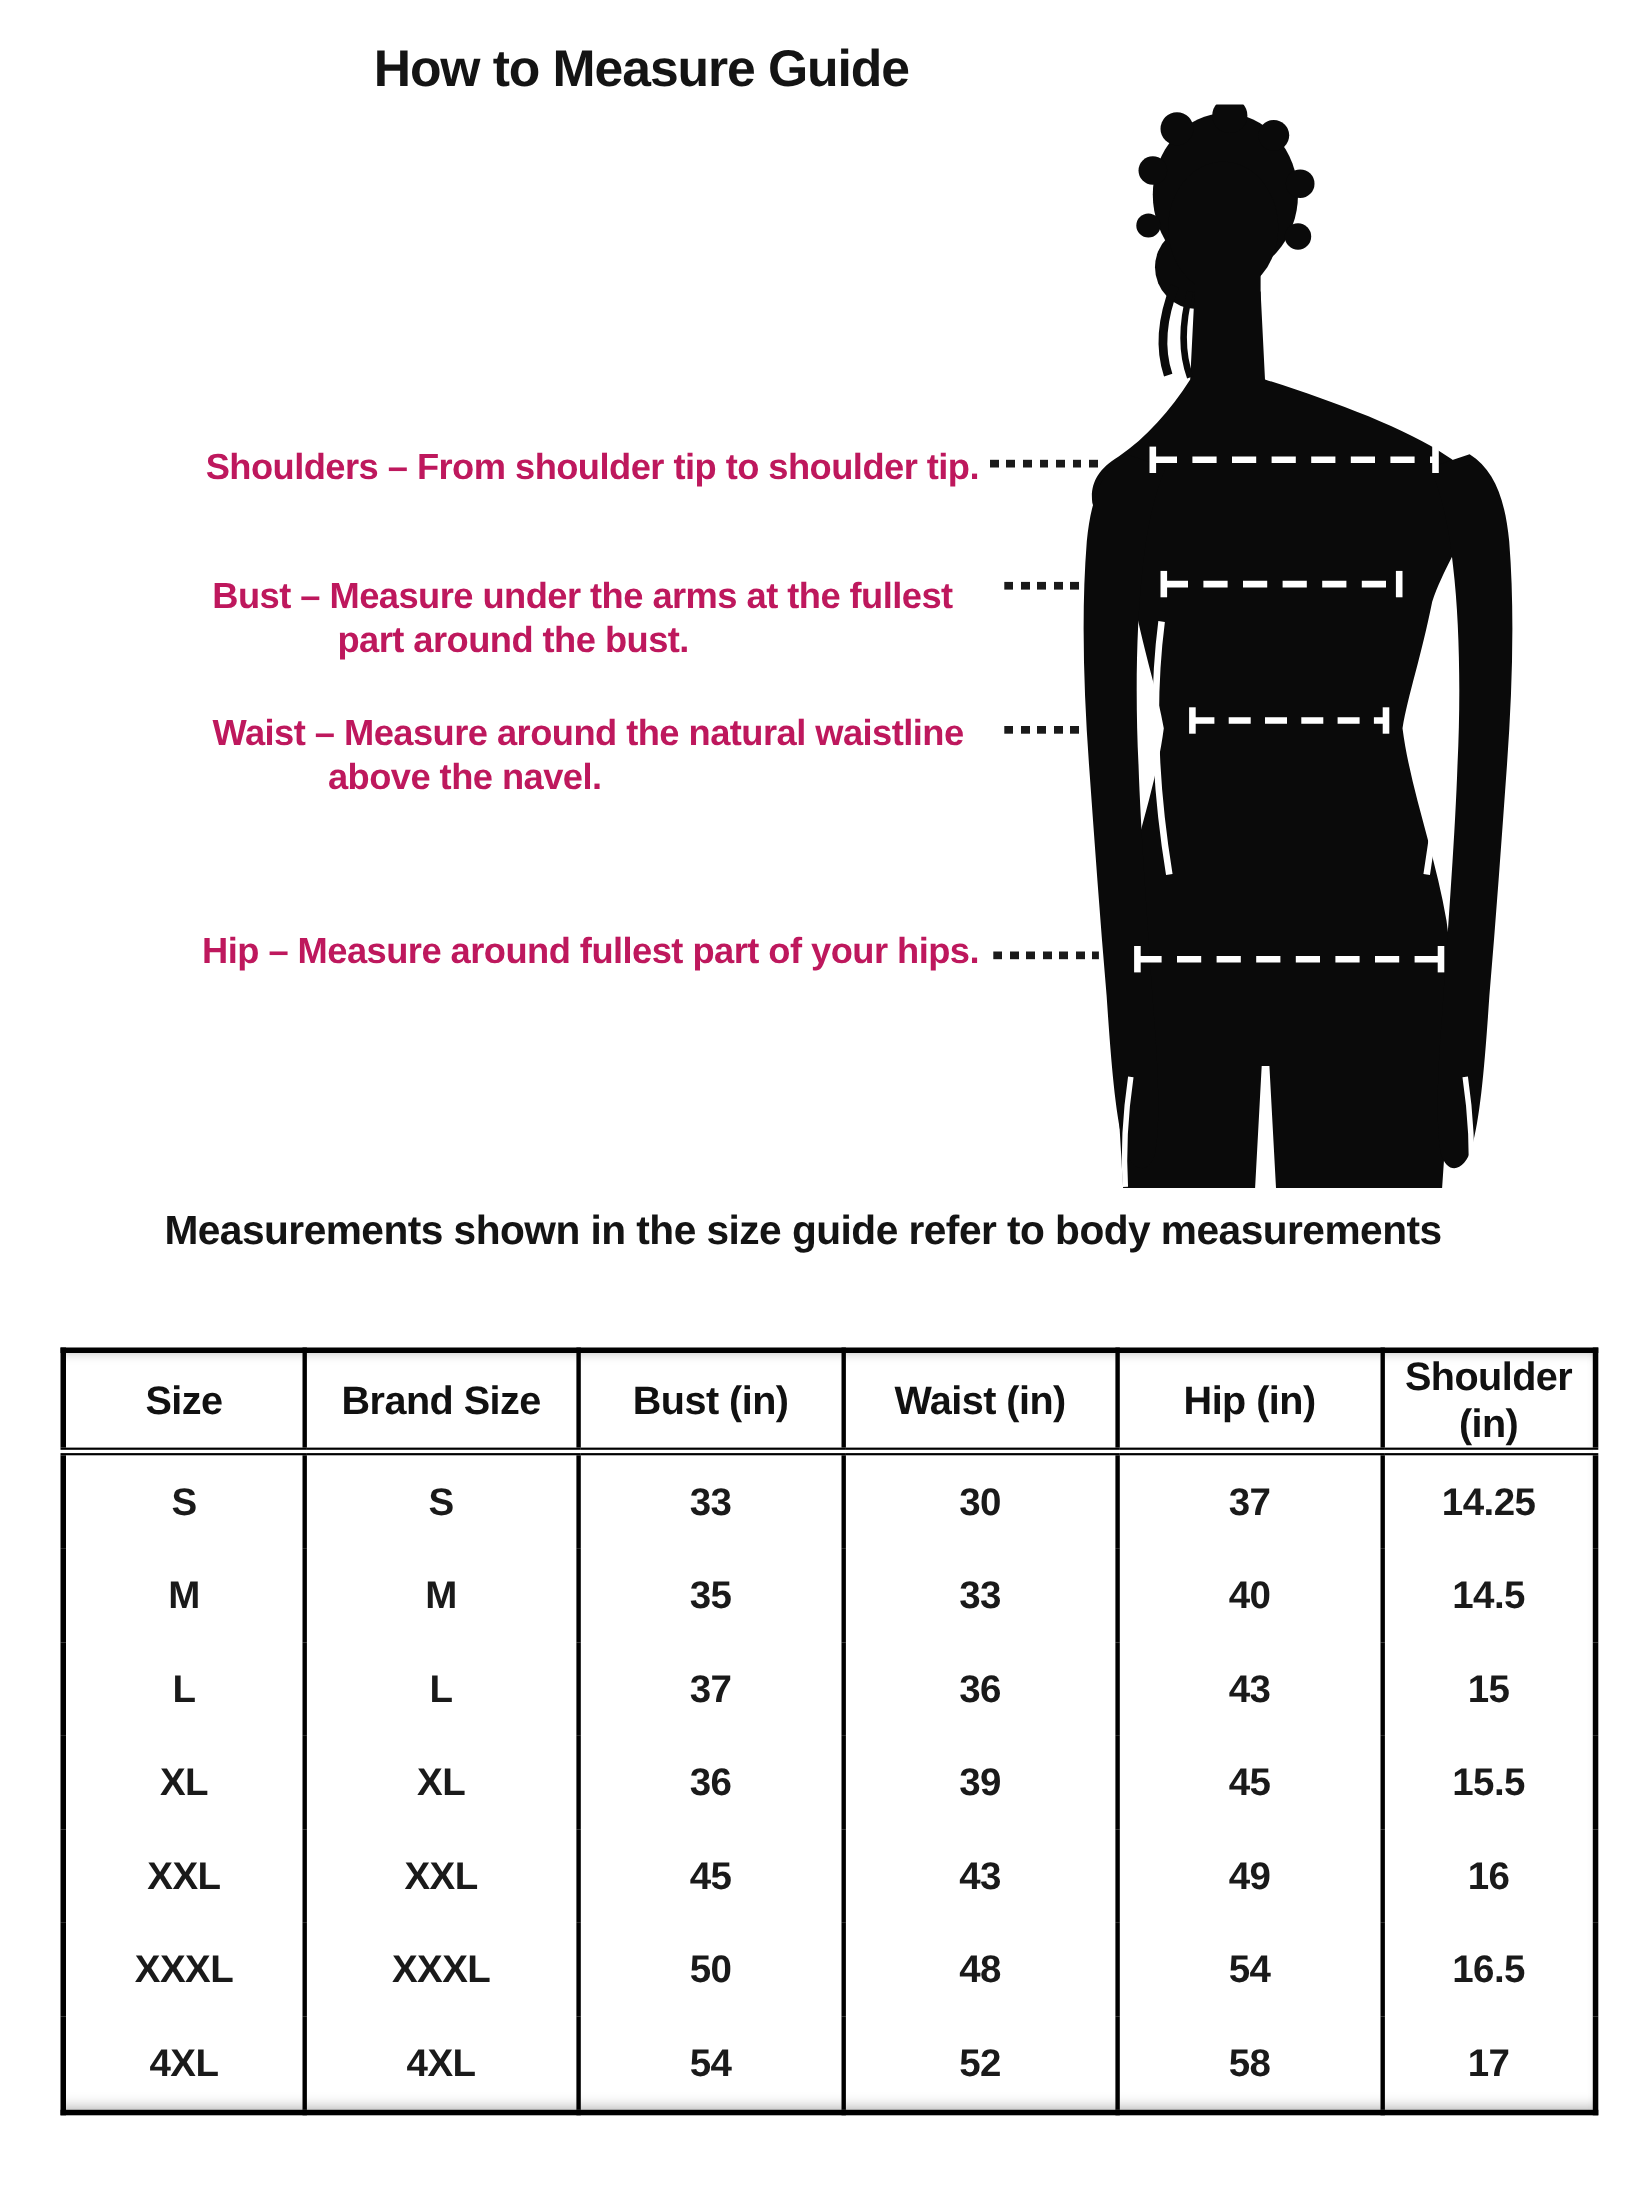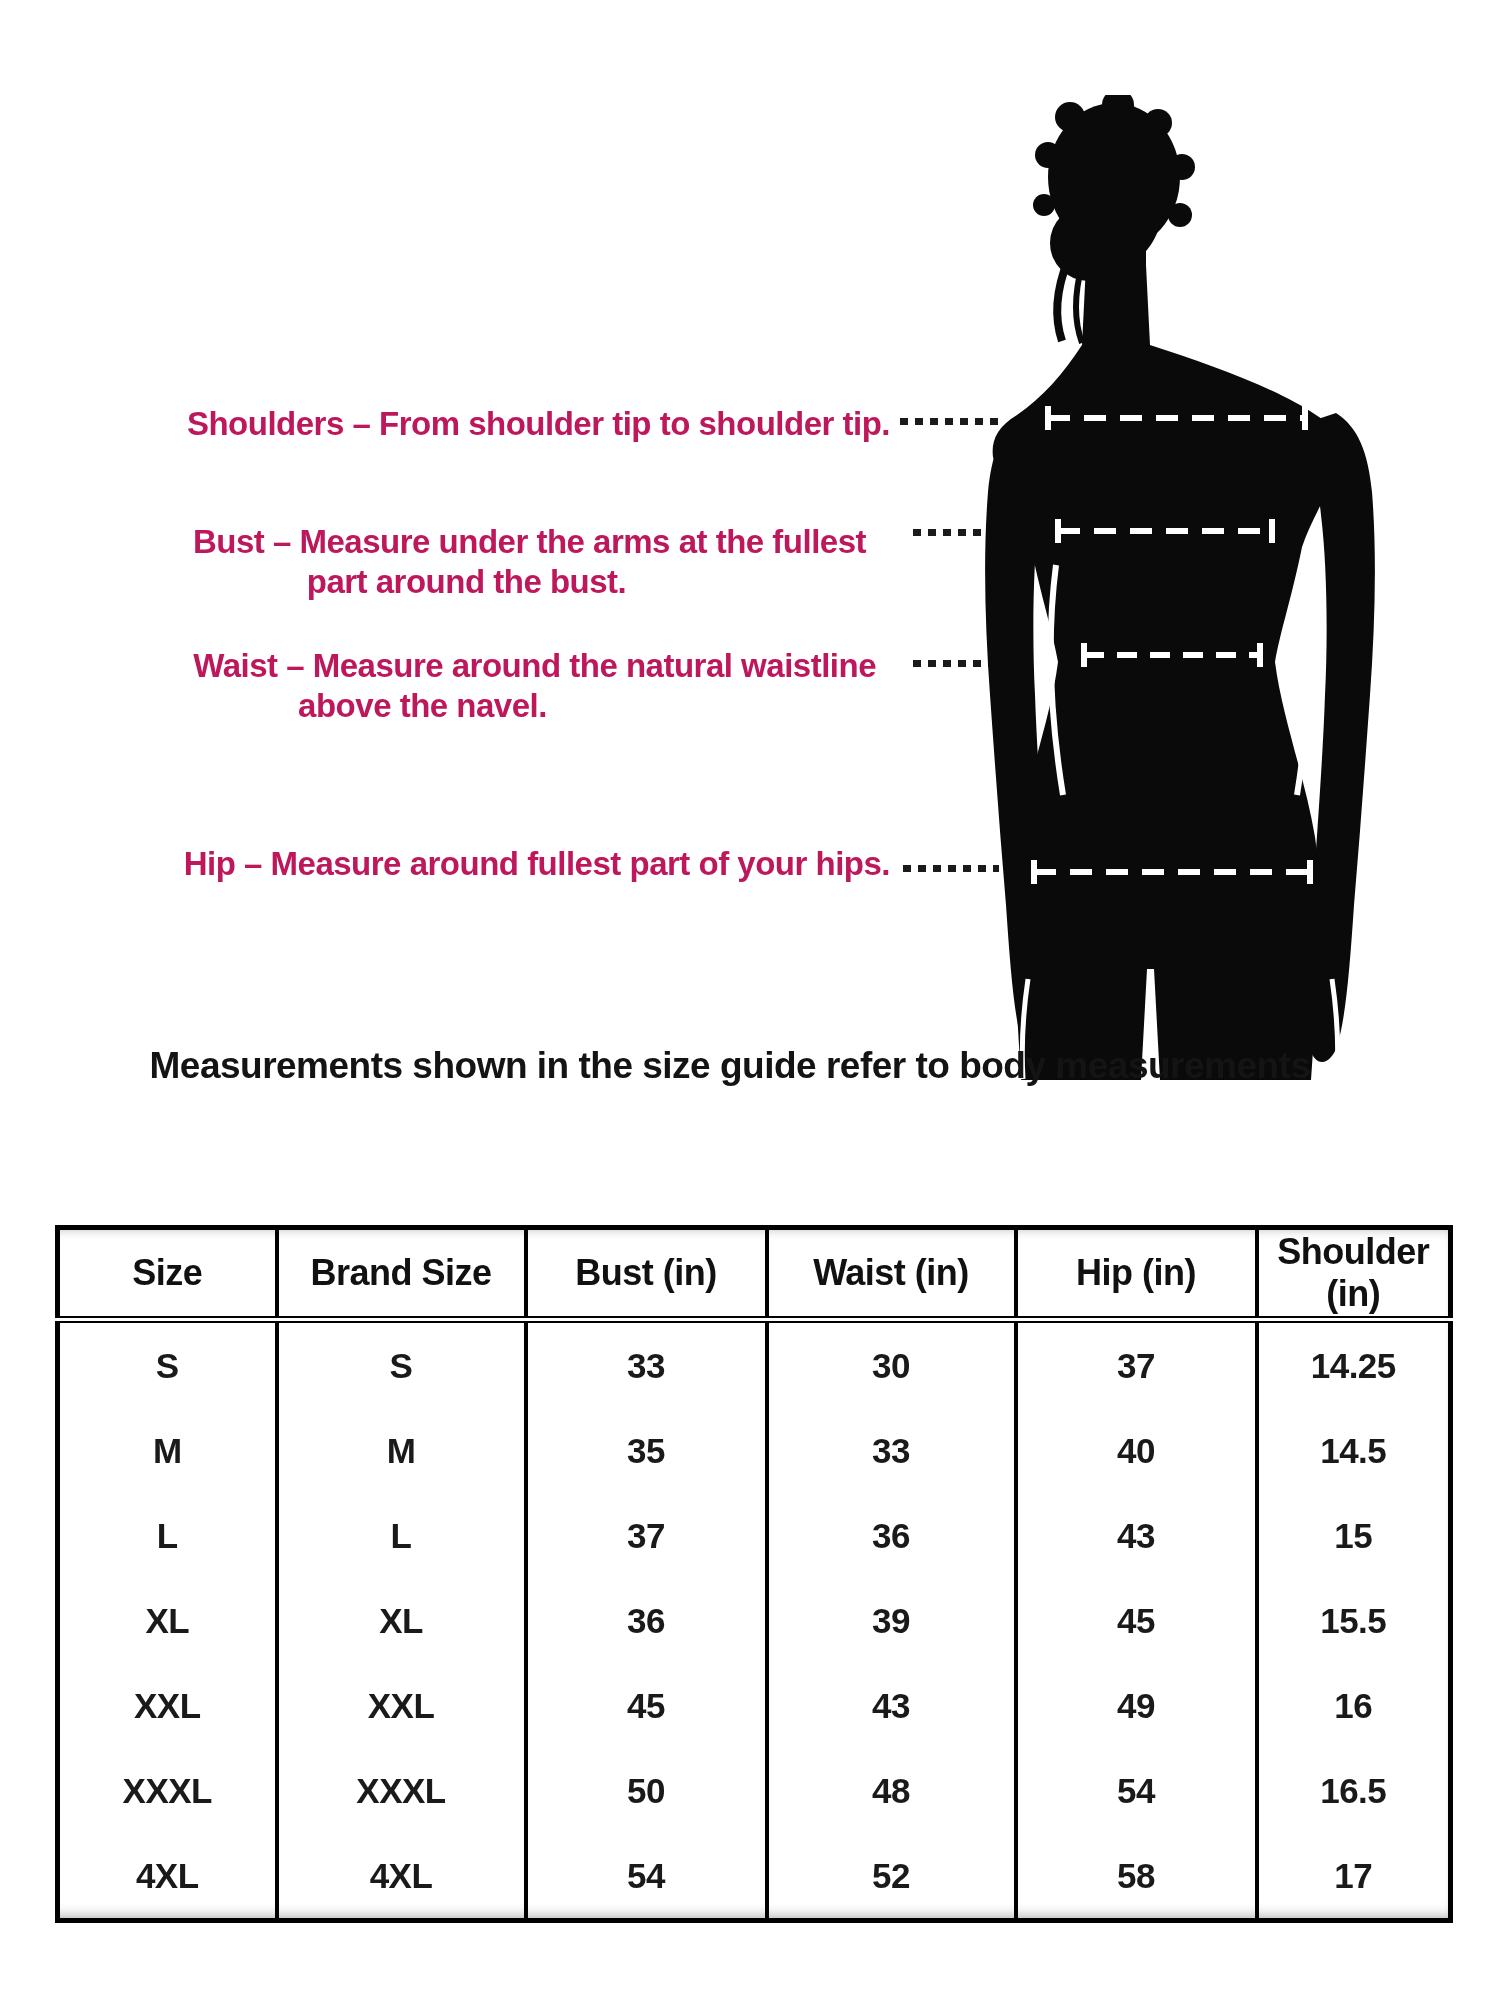--- a/index.html
+++ b/index.html
@@ -6,38 +6,39 @@
   .page{position:relative;width:1500px;height:2000px;background:#fff;overflow:hidden;
         font-family:"Liberation Sans",sans-serif;color:#141414;}
   .title{position:absolute;top:34px;left:583px;transform:translateX(-50%);
          font-size:47px;font-weight:bold;letter-spacing:-1px;white-space:nowrap;}
   .label{position:absolute;font-size:33px;font-weight:bold;letter-spacing:-0.5px;
          white-space:nowrap;color:#be185d;}
   .label.center{text-align:center;white-space:nowrap;}
   .leader{position:absolute;height:7px;
           background:repeating-linear-gradient(90deg,#1a1a1a 0 8px,transparent 8px 15px);}
   .figure{position:absolute;left:690px;top:95px;width:760px;height:985px;}
-  .subtitle{position:absolute;top:1045px;left:730px;transform:translateX(-50%);
+  .subtitle{position:absolute;top:1098px;left:730px;transform:translateX(-50%);
             font-size:37px;font-weight:bold;letter-spacing:-0.5px;white-space:nowrap;text-align:center;}
   .tablewrap{position:absolute;left:55px;top:1225px;width:1393px;
              box-shadow:inset 0 12px 12px -9px rgba(0,0,0,.35),
                         inset 0 -16px 14px -10px rgba(0,0,0,.35);}
   table.sizes{border-collapse:collapse;table-layout:fixed;width:100%;
               border:5px solid #000;background:transparent;}
   table.sizes th{height:80px;font-size:36px;font-weight:bold;letter-spacing:-0.5px;
                  border-bottom:7px double #000;text-align:center;vertical-align:middle;color:#111;}
   table.sizes td{height:83px;font-size:35px;font-weight:bold;letter-spacing:-0.5px;
                  text-align:center;vertical-align:middle;color:#1a1a1a;}
   table.sizes th+th, table.sizes td+td{border-left:4px solid #000;}
 </style>
 </head>
 <body>
 
 <div class="page">
 
+  <div class="title">How to Measure Guide</div>
 
   <div class="label" style="top:405px;right:610px;">Shoulders – From shoulder tip to shoulder tip.</div>
 
   <div class="label center" style="top:563px;left:278px;width:377px;">part around the bust.</div>
   <div class="label" style="top:523px;right:634px;">Bust – Measure under the arms at the fullest</div>
 
   <div class="label" style="top:647px;right:624px;">Waist – Measure around the natural waistline</div>
   <div class="label center" style="top:687px;left:285px;width:275px;">above the navel.</div>
 
   <div class="label" style="top:845px;right:610px;margin-left:45px;">Hip – Measure around fullest part of your hips.</div>

